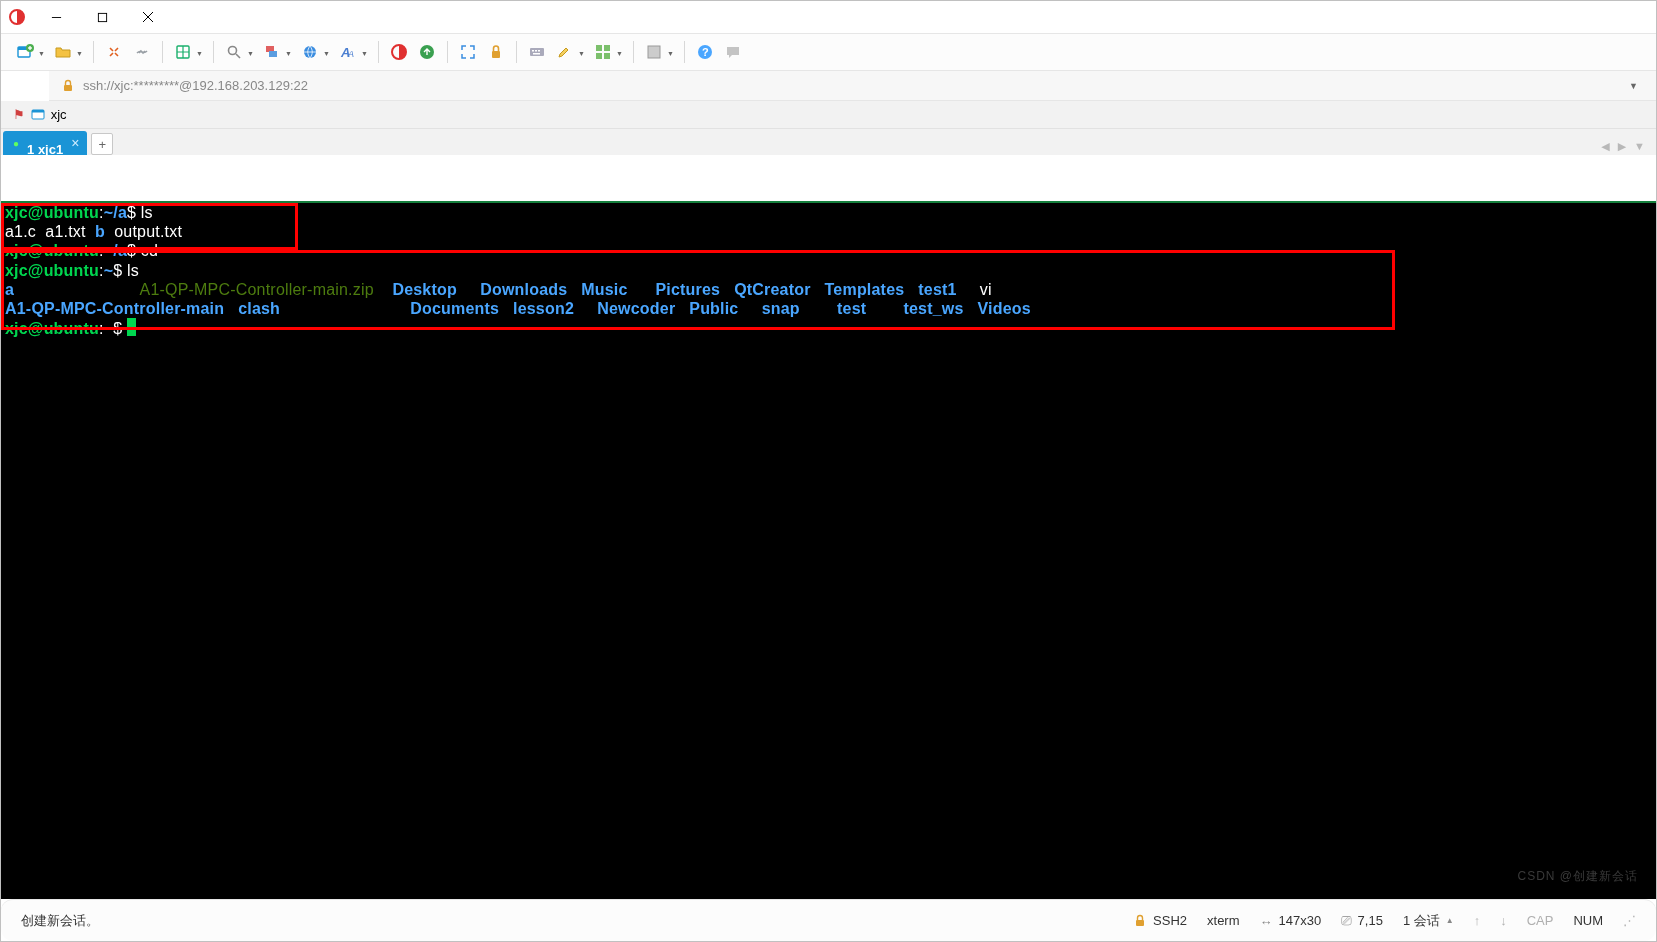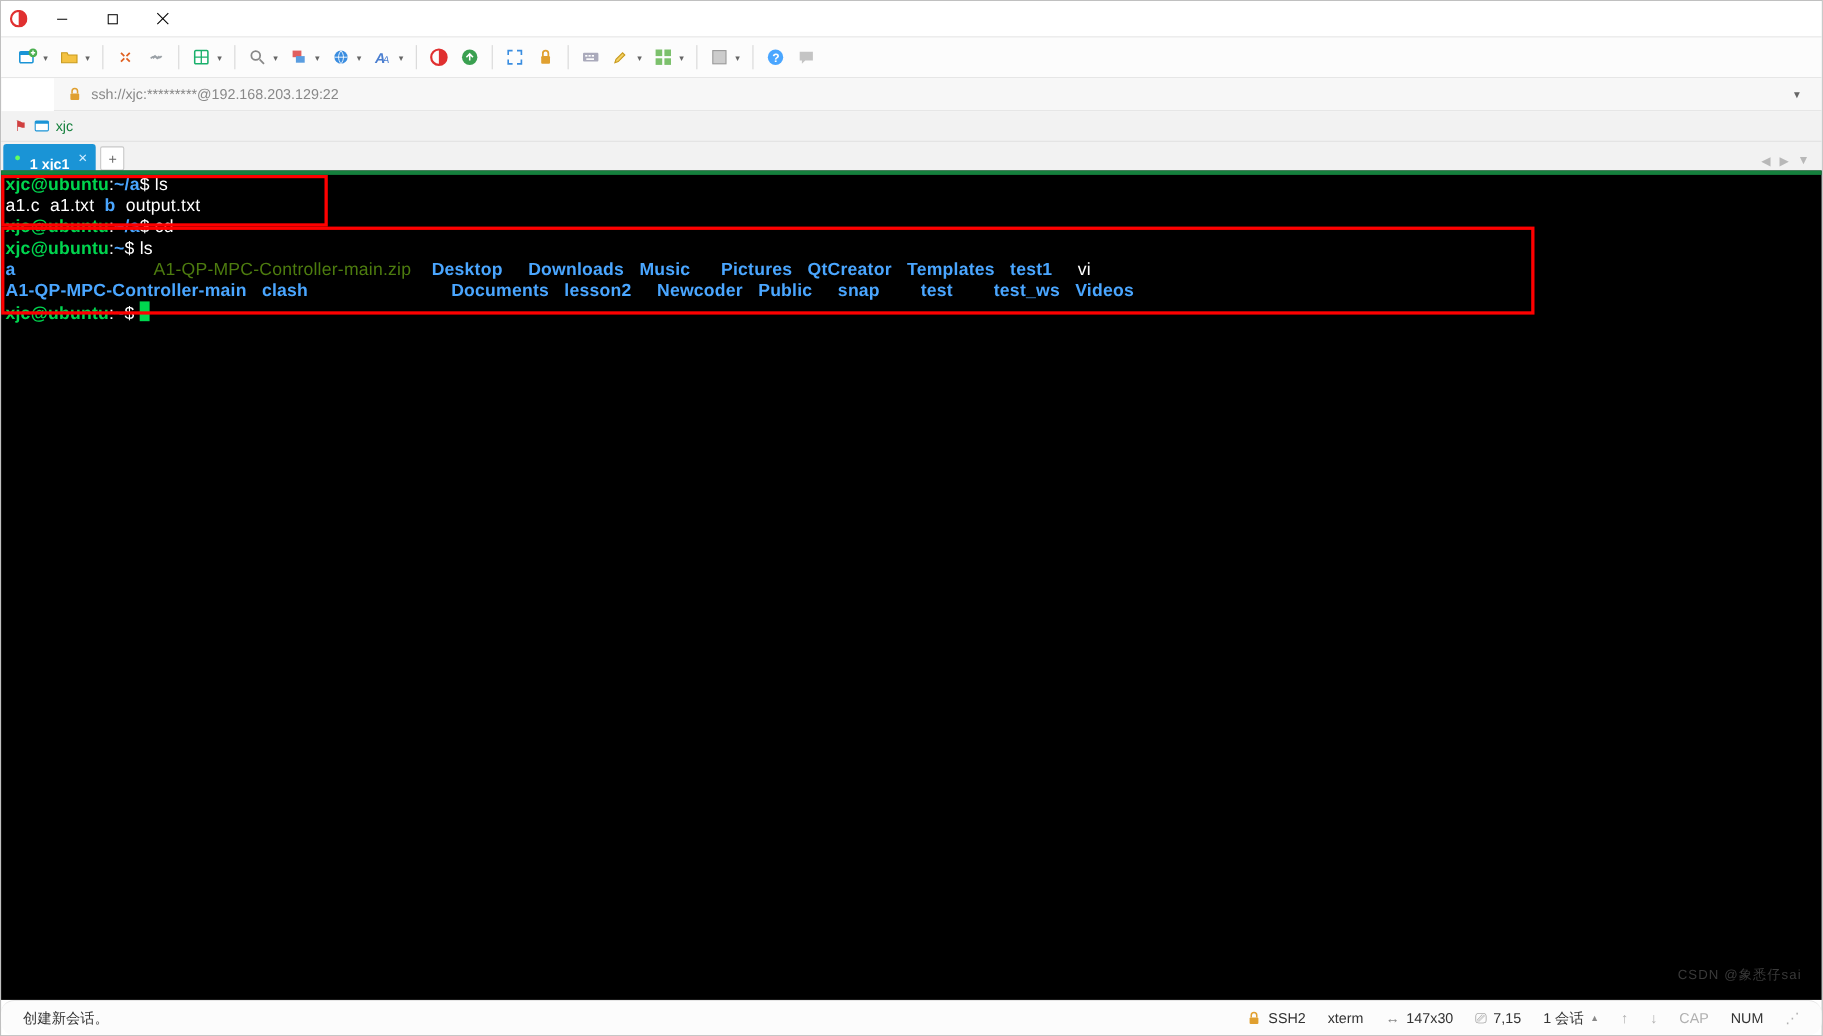--- a/index.html
+++ b/index.html
@@ -27,45 +27,45 @@
 
 
 .addrbar { height:30px; display:flex; align-items:center; padding:0 12px; background:#f7f7f7; font-size:13px; color:#888; border-bottom:1px solid #e6e6e6;margin-left:48px; }
 .addrbar .lock { width:14px; height:14px; margin-right:8px; }
 .addrbar .dd-right { margin-left:auto; font-size:9px; color:#666; padding:4px 6px;}
 
 
 .session-row { height:28px; display:flex; align-items:center; padding:0 12px; gap:6px; background:#f2f2f2; border-bottom:1px solid #e2e2e2; font-size:13px;}
 .session-row .flag { color:#d04040; font-size:13px; }
 .session-row .sess-ic { width:14px; height:14px; }
-.session-row .sname { color:#15803d; }
+.session-row .sname { color:#000000; }
 
 
 .tabstrip { height:26px; display:flex; align-items:flex-end; background:#f2f2f2; padding:0 2px; font-size:13px; position:relative;}
 .tab { height:24px; display:flex; align-items:center; padding:0 8px 0 10px; background:#1a94d6; color:#fff; border-radius:3px 3px 0 0; gap:8px; }
 .tab .close-x { font-family:Arial; font-size:14px; color:#d0ecff; }
 .addtab { width:22px; height:22px; margin-left:4px; background:#fff; border:1px solid #c8c8c8; display:flex; align-items:center; justify-content:center; border-radius:2px; color:#666;}
 .tabarrows { margin-left:auto; display:flex; gap:2px; padding-right:6px; color:#b8b8b8; font-size:11px;}
 .tabarrows span{padding:2px 3px;}
 
 
-.termwrap { flex:1; background:#000; position:relative; border-top:4px solid #15803d; overflow:hidden;}
+.termwrap { flex:1; background:#000; position:relative; border-top:2px solid #15803d; overflow:hidden;margin-top:46px;}
 .term { font-family:"Consolas","DejaVu Sans Mono","Courier New",monospace; font-size:16px; line-height:19.2px; color:#fff; padding:0 4px; white-space:pre; letter-spacing:0.2px;}
 .term .green { color:#00d64f; font-weight:bold; }
 .term .blue  { color:#4aa6ff; font-weight:bold; }
 .term .white { color:#fff; }
 .term .red   { color:#4d7c0f; }
 .term .cursor{ display:inline-block; width:9px; height:18px; background:#00d64f; vertical-align:-2px;}
 .redbox { border:3px solid #ff0000; position:absolute; pointer-events:none; }
 #rbox1 { left:0; top:0; width:297px; height:47px; }
 #rbox2 { left:0; top:47px; width:1394px; height:80px; }
 .watermark { position:absolute; right:18px; bottom:14px; color:#3a3a3a; font-size:12px; letter-spacing:1px;}
 
 
-.statusbar { height:32px; display:flex; align-items:center; padding:0 10px; background:#fcfcfc; border-top:1px solid #e6e6e6; font-size:13px; color:#333;border-radius:12px; }
+.statusbar { height:42px; display:flex; align-items:center; padding:0 10px; background:#fcfcfc; border-top:1px solid #e6e6e6; font-size:13px; color:#333;border-radius:12px; }
 .statusbar .seg { display:flex; align-items:center; gap:6px; padding:0 10px; height:100%; }
 .statusbar .spacer { flex:1; }
 .statusbar .faded{ color:#b0b0b0; }
 .statusbar svg { width:14px; height:14px; }
 </style>
 </head>
 <body>
 
 <div class="window">
 
@@ -260,21 +260,21 @@
       <span>◀</span>
       <span>▶</span>
       <span>▼</span>
     </div>
   </div>
 
   <div class="termwrap">
     <div class="redbox" id="rbox1"></div>
     <div class="redbox" id="rbox2"></div>
     <div class="term" id="term"><div><span class="green">xjc@ubuntu</span><span class="white">:</span><span class="blue">~/a</span><span class="white">$ </span><span class="white">ls</span></div><div><span class="white">a1.c</span><span class="white">  </span><span class="white">a1.txt</span><span class="white">  </span><span class="blue">b</span><span class="white">  </span><span class="white">output.txt</span></div><div><span class="green">xjc@ubuntu</span><span class="white">:</span><span class="blue">~/a</span><span class="white">$ </span><span class="white">cd</span></div><div><span class="green">xjc@ubuntu</span><span class="white">:</span><span class="blue">~</span><span class="white">$ </span><span class="white">ls</span></div><div><span class="blue">a                           </span><span class="red">A1-QP-MPC-Controller-main.zip    </span><span class="blue">Desktop     </span><span class="blue">Downloads   </span><span class="blue">Music      </span><span class="blue">Pictures   </span><span class="blue">QtCreator   </span><span class="blue">Templates   </span><span class="blue">test1     </span><span class="white">vi     </span></div><div><span class="blue">A1-QP-MPC-Controller-main   </span><span class="blue">clash                            </span><span class="blue">Documents   </span><span class="blue">lesson2     </span><span class="blue">Newcoder   </span><span class="blue">Public     </span><span class="blue">snap        </span><span class="blue">test        </span><span class="blue">test_ws   </span><span class="blue">Videos </span></div><div><span class="green">xjc@ubuntu</span><span class="white">:</span><span class="blue">~</span><span class="white">$ </span><span class="white"></span><span class="cursor"></span></div></div>
-    <div class="watermark">CSDN @象悉仔sai</div>
+    <div class="watermark">CSDN @创建新会话</div>
   </div>
 
   <div class="statusbar">
     <div class="seg">创建新会话。</div>
     <div class="spacer"></div>
     <div class="seg">
       <svg viewBox="0 0 14 14">
           <rect x="3" y="6" width="8" height="6" rx="1" fill="#e0a030"></rect>
           <path d="M4.5 6V4a2.5 2.5 0 0 1 5 0v2" stroke="#e0a030" stroke-width="1.4" fill="none"></path>
         </svg>

